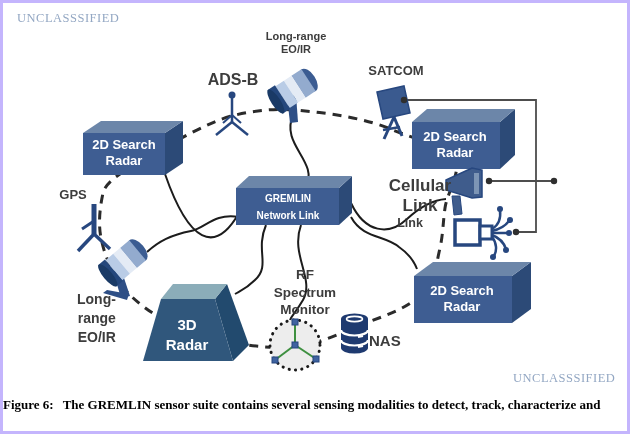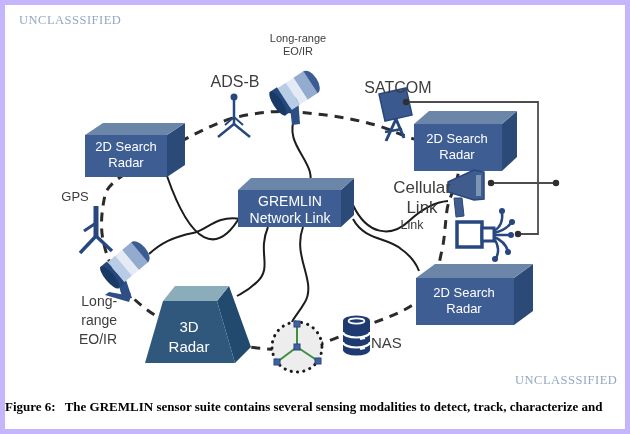--- a/index.html
+++ b/index.html
@@ -1,23 +1,23 @@
 <!DOCTYPE html>
 <html><head>
 <meta charset="utf-8">
 <style>
   html,body{margin:0;padding:0;background:#ffffff;}
   #stage{
     position:relative;width:630px;height:434px;background:#fff;
-    box-sizing:border-box;border:5px solid #c4b5fd;overflow:hidden;
+    box-sizing:border-box;border:3px solid #c4b5fd;overflow:hidden;
     font-family:"Liberation Sans",sans-serif;
   }
   #diagram-svg{position:absolute;left:0;top:0;}
   .lbl{
-    position:absolute;font-weight:normal;color:#3d3d3d;text-align:center;
+    position:absolute;font-weight:bold;color:#3d3d3d;text-align:center;
     transform:translateX(-50%);line-height:1.18;white-space:nowrap;
     font-family:"Liberation Sans",sans-serif;
   }
   .lbl-left{transform:none;text-align:right;}
   .boxlbl{color:#ffffff;}
   .cls{
     position:absolute;font-family:"Liberation Serif",serif;
     color:#93a7c3;font-size:12.5px;letter-spacing:0.5px;white-space:nowrap;
   }
   #caption{
@@ -194,55 +194,60 @@
   <div class="cls" style="left:14px;top:8px">UNCLASSSIFIED</div>
   <div class="cls" style="left:510px;top:368px">UNCLASSSIFIED</div>
 
   <div class="lbl" style="left:230px;top:68px;font-size:16px">
     <div>ADS-B</div>
   </div>
   <div class="lbl" style="left:293px;top:27px;font-size:11px">
     <div>Long-range</div>
     <div>EO/IR</div>
   </div>
-  <div class="lbl" style="left:393px;top:74px;font-size:16px">
+  <div class="lbl" style="left:393px;top:60px;font-size:13px">
     <div>SATCOM</div>
   </div>
   <div class="lbl" style="left:70px;top:184px;font-size:13px">
     <div>GPS</div>
   </div>
   <div class="lbl" style="left:417px;top:173px;font-size:17px">
     <div>Cellular</div>
     <div>Link</div>
   </div>
   <div class="lbl" style="left:407px;top:213px;font-size:12.5px">
     <div>Link</div>
   </div>
   <div class="lbl lbl-left" style="left:74px;top:287px;font-size:14px;line-height:19px">
     <div>Long-</div>
     <div>range</div>
     <div>EO/IR</div>
   </div>
+  <div class="lbl" style="left:302px;top:263px;font-size:13.5px;line-height:17.5px">
+    <div>RF</div>
+    <div>Spectrum</div>
+    <div>Monitor</div>
+  </div>
   <div class="lbl lbl-left" style="left:366px;top:329px;font-size:15px">
     <div>NAS</div>
   </div>
 
   <div class="lbl boxlbl" style="left:121px;top:134px;font-size:13px;line-height:16px">
     <div>2D Search</div>
     <div>Radar</div>
   </div>
   <div class="lbl boxlbl" style="left:452px;top:126px;font-size:13px;line-height:16px">
     <div>2D Search</div>
     <div>Radar</div>
   </div>
   <div class="lbl boxlbl" style="left:459px;top:280px;font-size:13px;line-height:16px">
     <div>2D Search</div>
     <div>Radar</div>
   </div>
-  <div class="lbl boxlbl" style="left:285px;top:188px;font-size:14px;line-height:16.5px">
+  <div class="lbl boxlbl" style="left:285px;top:188px;font-size:10px;line-height:16.5px">
     <div>GREMLIN</div>
     <div>Network Link</div>
   </div>
   <div class="lbl boxlbl" style="left:184px;top:312px;font-size:15px;line-height:20px">
     <div>3D</div>
     <div>Radar</div>
   </div>
 
   <div id="caption">
     <div><span class="cap-label">Figure 6:</span><span>The GREMLIN sensor suite contains several sensing modalities to detect, track, characterize and</span></div>

